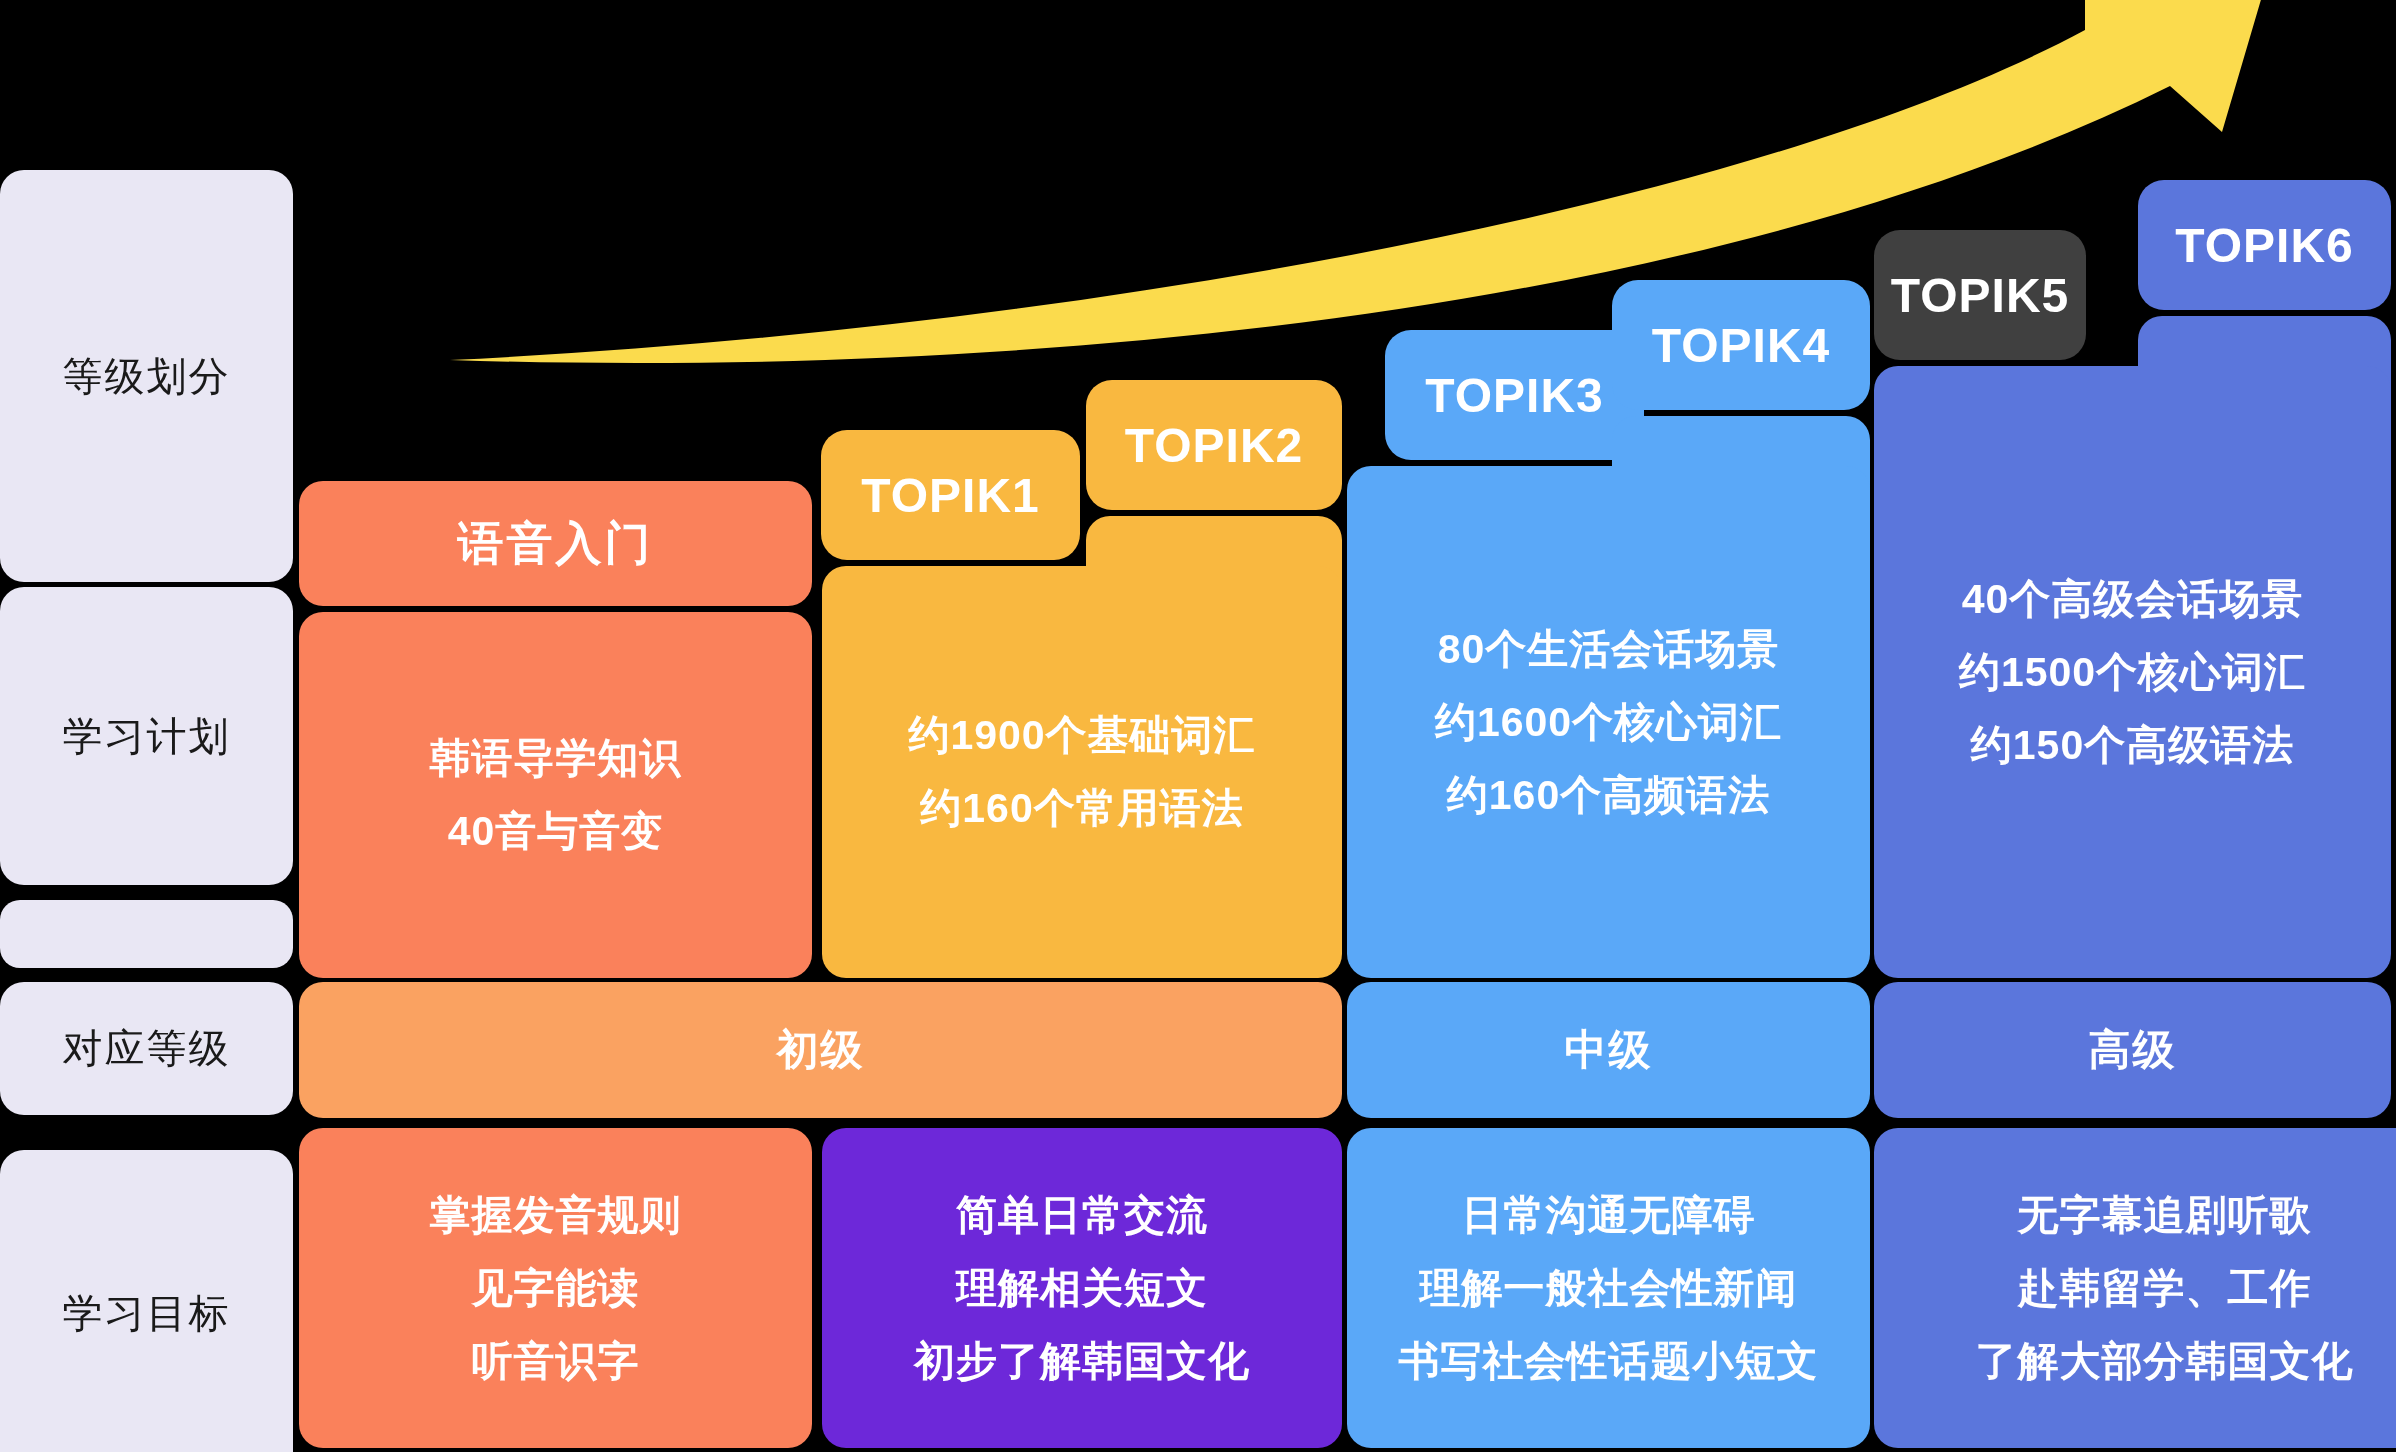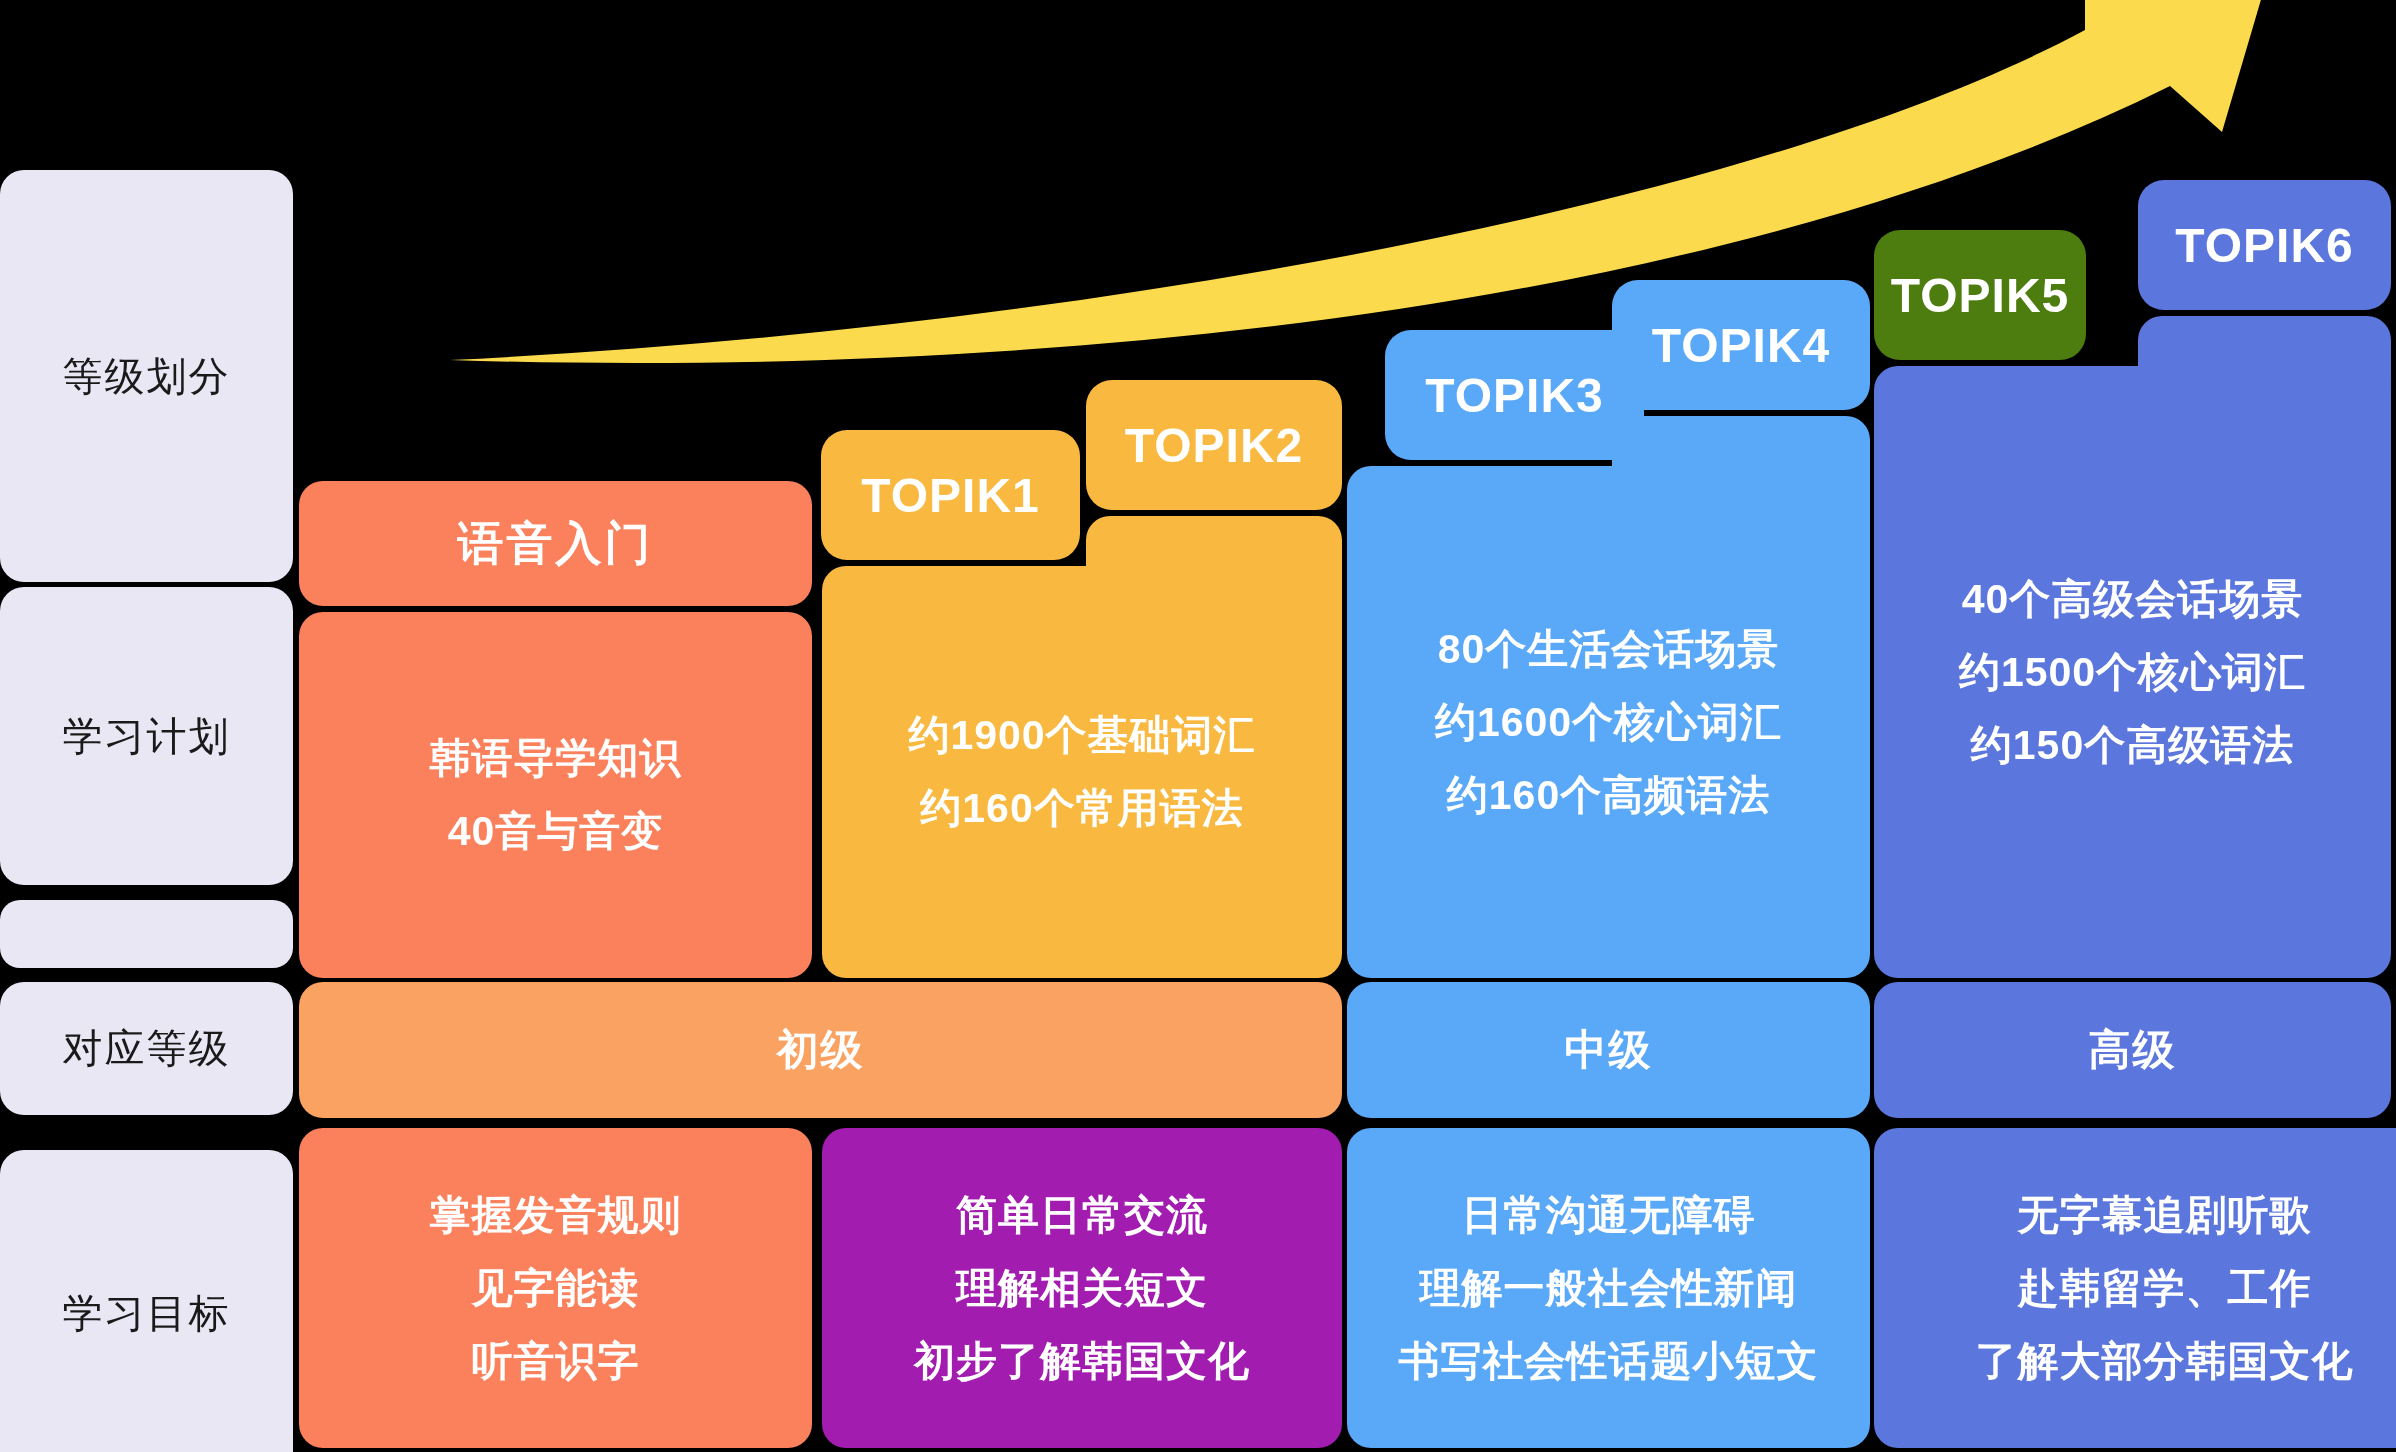--- a/index.html
+++ b/index.html
@@ -104,21 +104,21 @@
   <div class="box badge" style="left: 1086px; top: 380px; width: 256px; height: 130px; background: rgb(249, 184, 64); justify-content: center;">
     <span class="badge-label">TOPIK2</span>
   </div>
   <div class="box step" style="left: 1086px; top: 516px; width: 256px; height: 120px; background: rgb(249, 184, 64);"></div>
   <div class="box lines" style="left: 822px; top: 566px; width: 520px; height: 412px; background: rgb(249, 184, 64);">
     <div>
       <div>约1900个基础词汇</div>
       <div>约160个常用语法</div>
     </div>
   </div>
-  <div class="box lines" style="left: 822px; top: 1128px; width: 520px; height: 320px; background: #a21caf;">
+  <div class="box lines" style="left: 822px; top: 1128px; width: 520px; height: 320px; background: #6d28d9;">
     <div>
       <div>简单日常交流</div>
       <div>理解相关短文</div>
       <div>初步了解韩国文化</div>
     </div>
   </div>
 
   <div class="box badge" style="left: 1347px; top: 330px; width: 259px; height: 130px; background: rgb(90, 168, 248); margin-left: 38px;">
     <span class="badge-label">TOPIK3</span>
   </div>
@@ -134,21 +134,21 @@
     </div>
   </div>
   <div class="box lines" style="left: 1347px; top: 1128px; width: 523px; height: 320px; background: rgb(90, 168, 248);">
     <div>
       <div>日常沟通无障碍</div>
       <div>理解一般社会性新闻</div>
       <div>书写社会性话题小短文</div>
     </div>
   </div>
 
-  <div class="box badge" style="left: 1874px; top: 230px; width: 212px; height: 130px; background: #4d7c0f;">
+  <div class="box badge" style="left: 1874px; top: 230px; width: 212px; height: 130px; background: #404040;">
     <span class="badge-label">TOPIK5</span>
   </div>
   <div class="box badge" style="left: 2138px; top: 180px; width: 253px; height: 130px; background: rgb(91, 118, 220);">
     <span class="badge-label">TOPIK6</span>
   </div>
   <div class="box step" style="left: 2138px; top: 316px; width: 253px; height: 120px; background: rgb(91, 118, 220);"></div>
   <div class="box lines" style="left: 1874px; top: 366px; width: 517px; height: 612px; background: rgb(91, 118, 220);">
     <div>
       <div>40个高级会话场景</div>
       <div>约1500个核心词汇</div>

